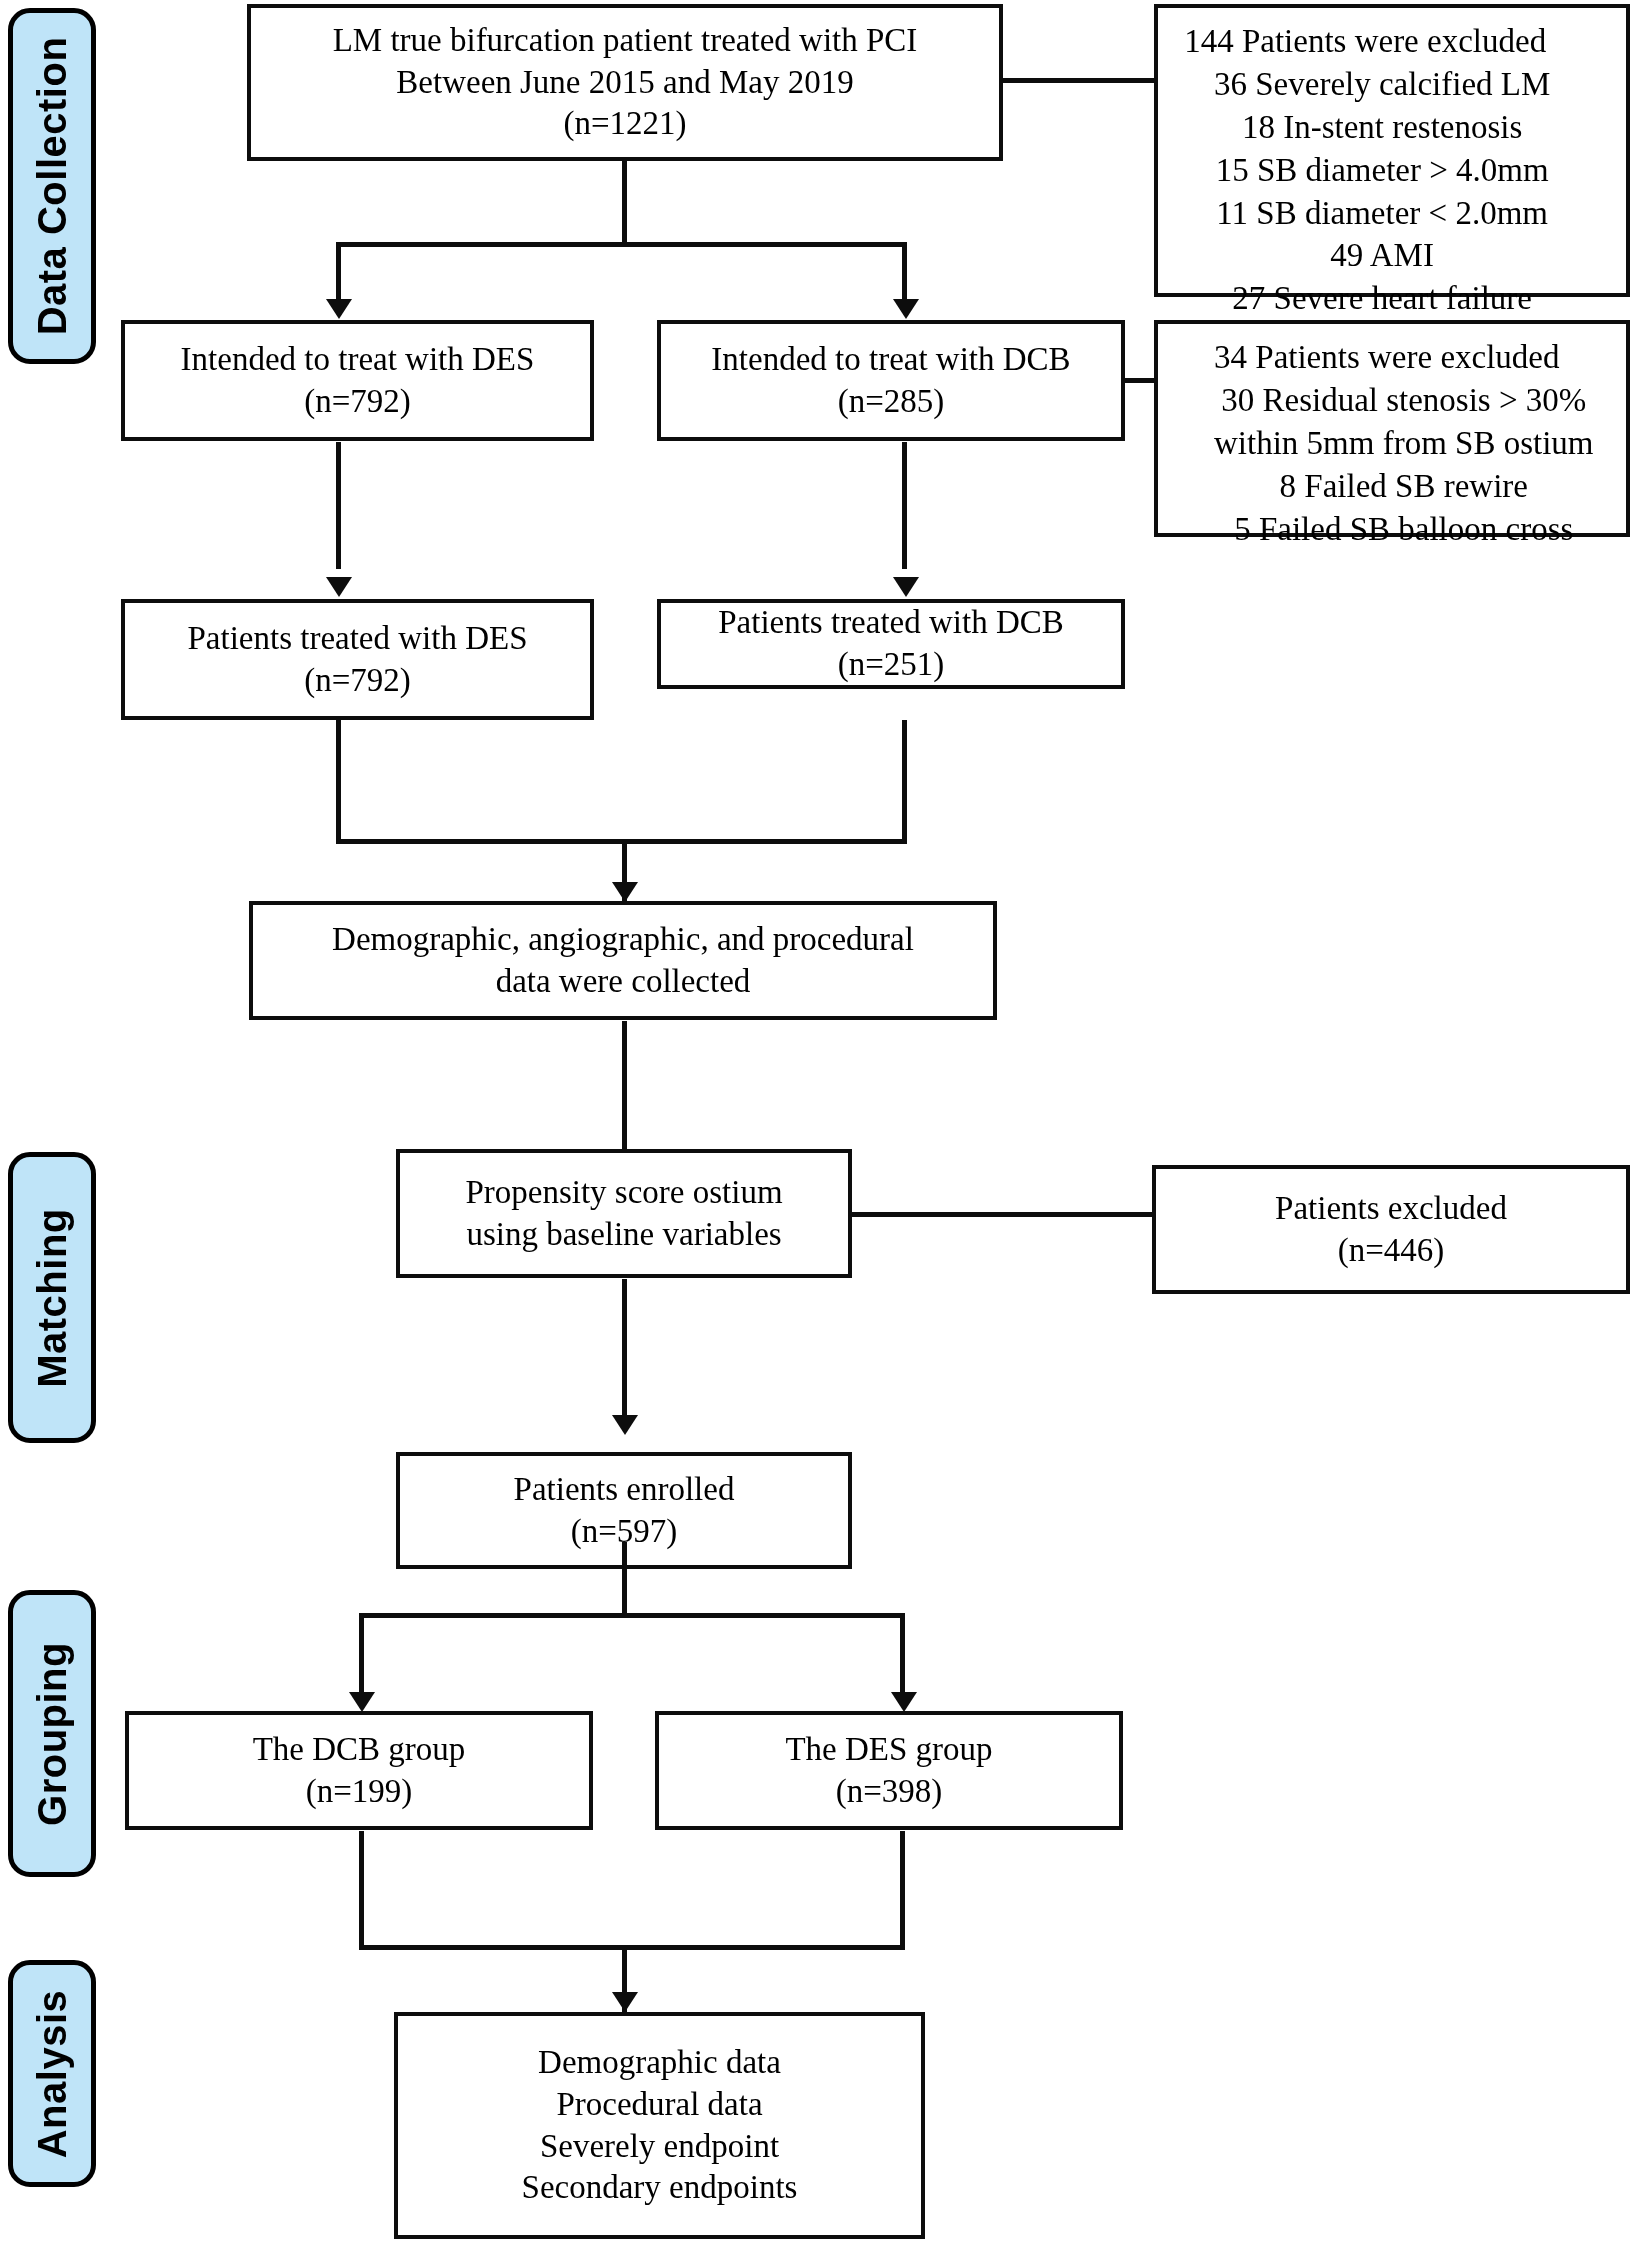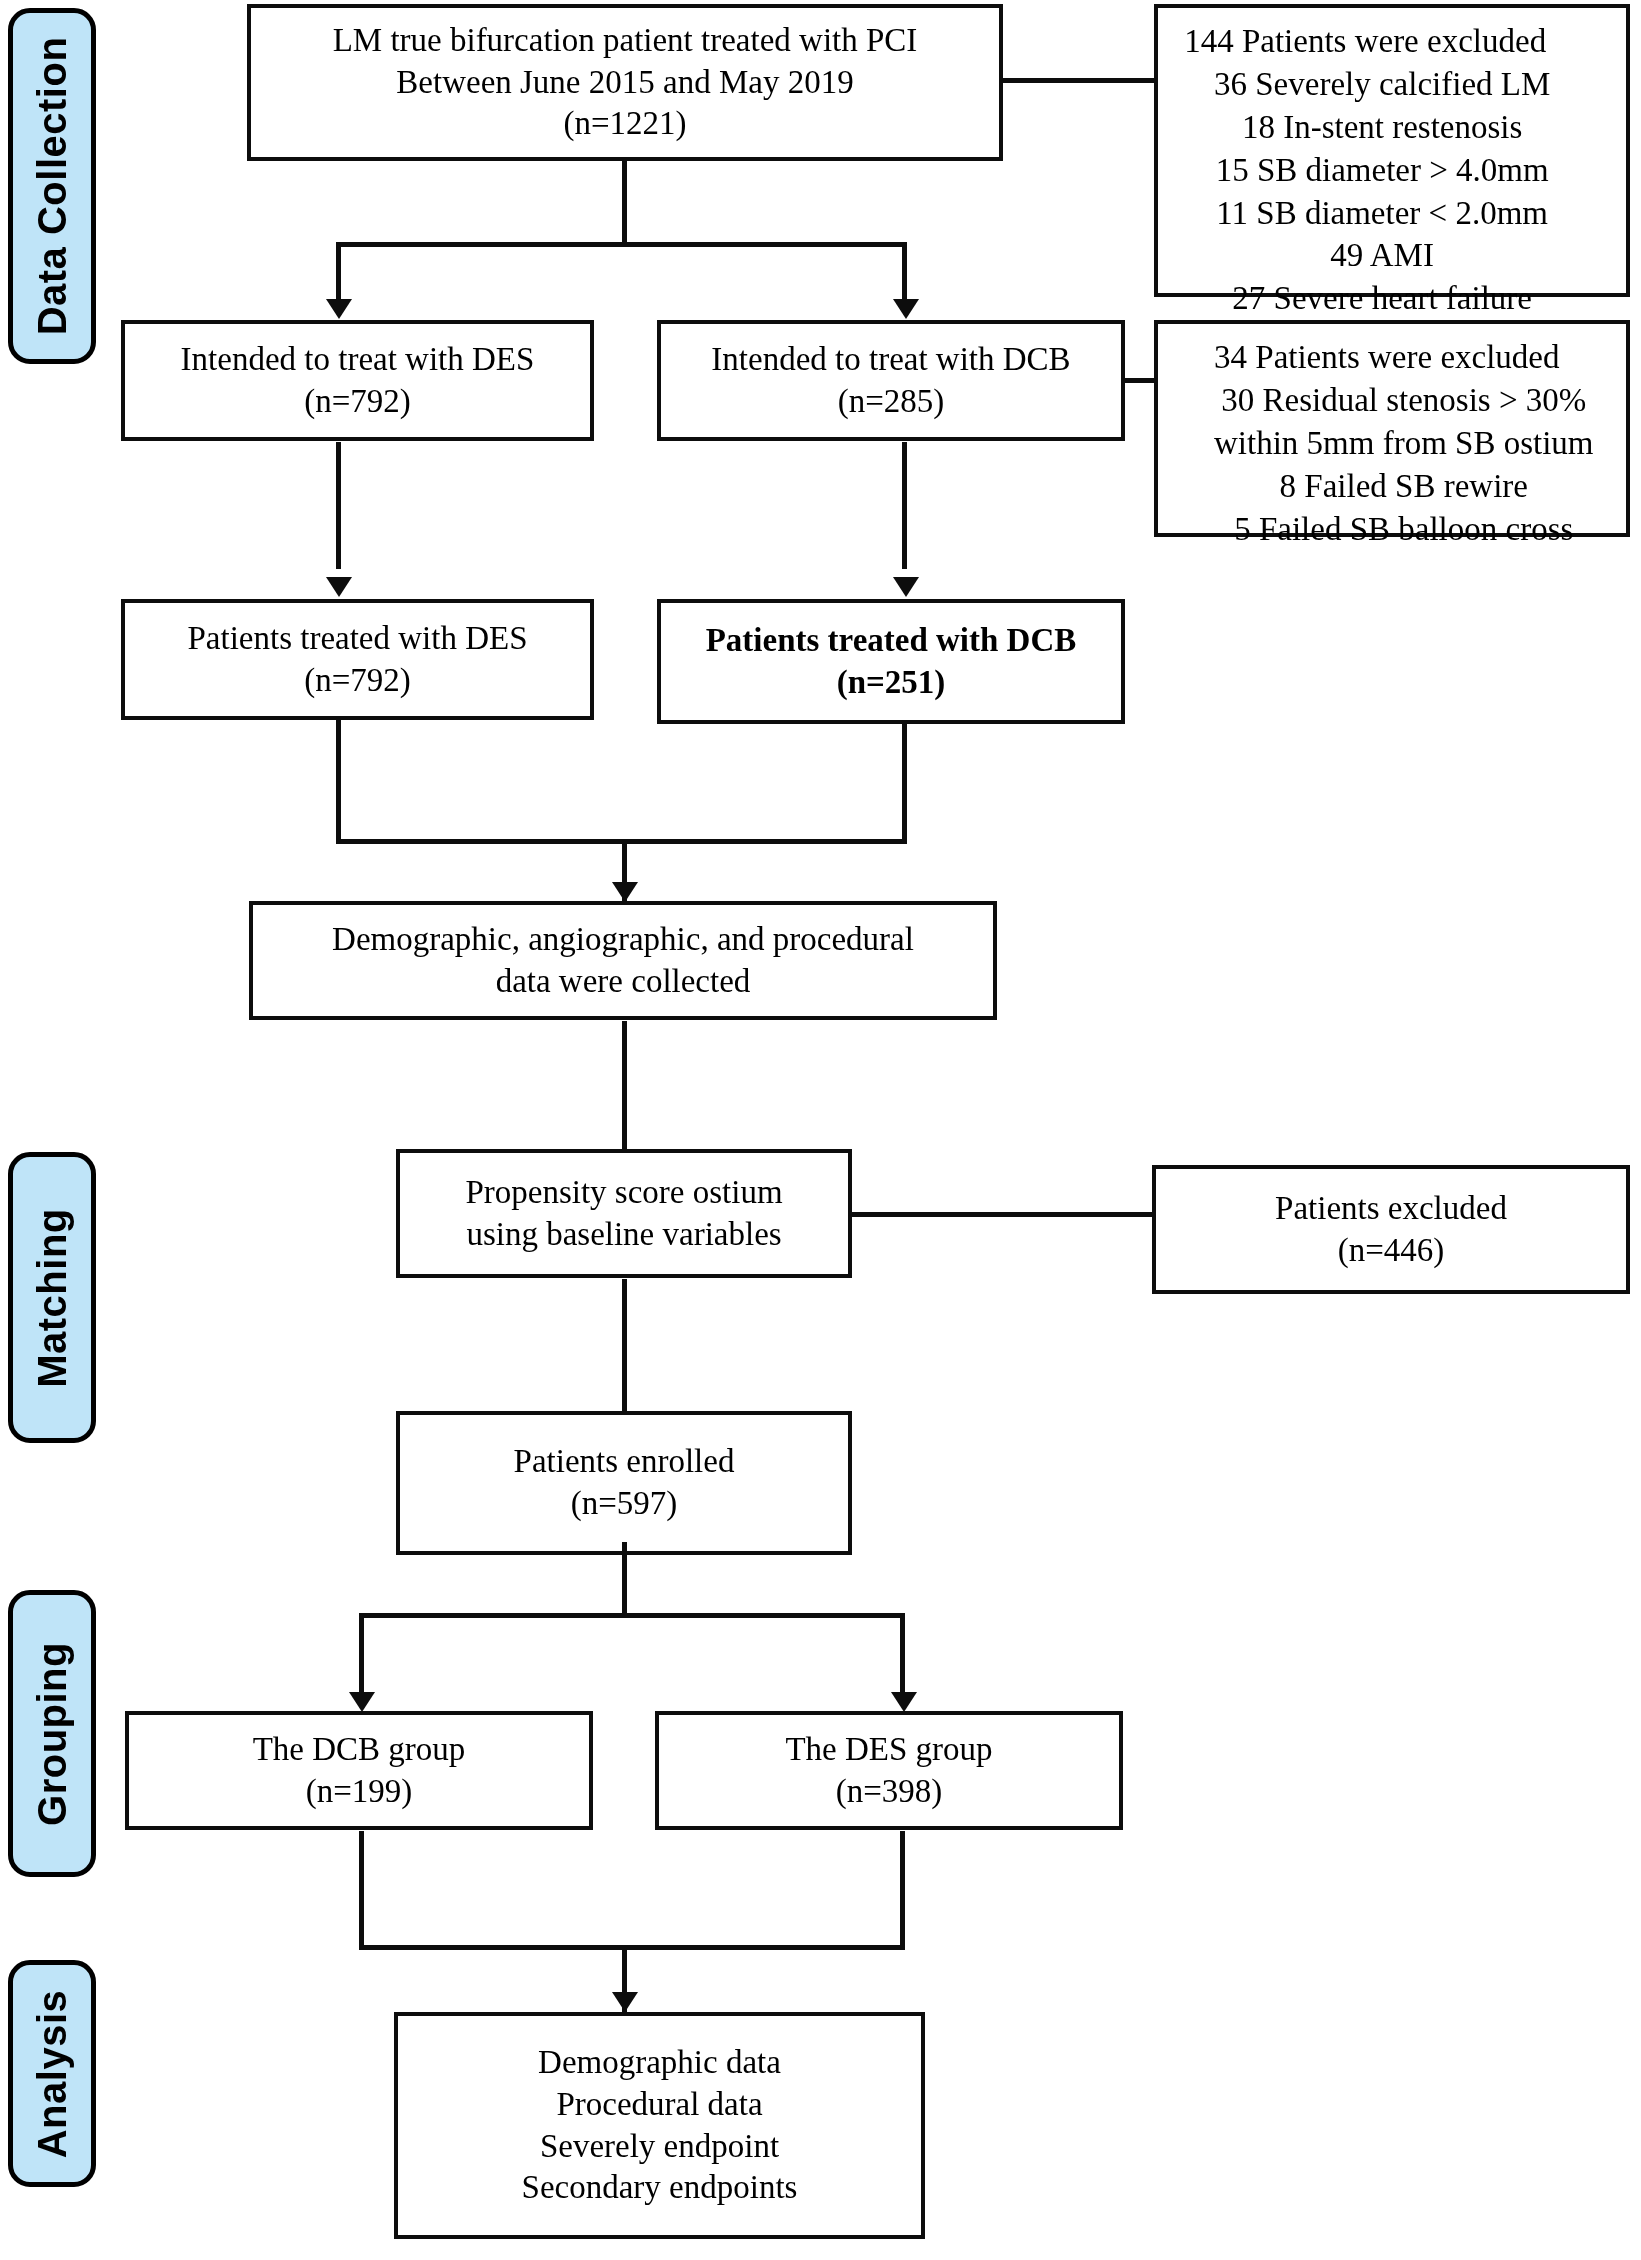--- a/index.html
+++ b/index.html
@@ -161,21 +161,21 @@
   <div class="vline" style="left:902px;top:442px;height:127px;"></div>
   <div class="arrow-d" style="left:893px;top:577px;"></div>
 
   <div class="box" style="left:121px;top:599px;width:473px;height:121px;">
     <div class="txt">
       <span>Patients treated with DES</span><br>
       <span>(n=792)</span>
     </div>
   </div>
 
-  <div class="box" style="left:657px;top:599px;width:468px;height:125px;font-weight:bold;">
+  <div class="box" style="left:657px;top:599px;width:468px;height:90px;">
     <div class="txt">
       <span>Patients treated with DCB</span><br>
       <span>(n=251)</span>
     </div>
   </div>
 
   <div class="vline" style="left:336px;top:720px;height:123px;"></div>
   <div class="vline" style="left:902px;top:720px;height:123px;"></div>
   <div class="hline" style="left:336px;top:839px;width:571px;"></div>
   <div class="vline" style="left:622px;top:839px;height:72px;"></div>
@@ -204,21 +204,21 @@
   <div class="box" style="left:1152px;top:1149px;width:478px;height:129px;margin-top:16px;">
     <div class="txt">
       <span>Patients excluded</span><br>
       <span>(n=446)</span>
     </div>
   </div>
 
   <div class="vline" style="left:622px;top:1279px;height:147px;"></div>
   <div class="arrow-d" style="left:612px;top:1415px;"></div>
 
-  <div class="box" style="left:396px;top:1411px;width:456px;height:144px;">
+  <div class="box" style="left:396px;top:1452px;width:456px;height:117px;">
     <div class="txt">
       <span>Patients enrolled</span><br>
       <span>(n=597)</span>
     </div>
   </div>
 
   <div class="vline" style="left:622px;top:1542px;height:76px;"></div>
   <div class="hline" style="left:359px;top:1613px;width:546px;"></div>
   <div class="vline" style="left:359px;top:1613px;height:88px;"></div>
   <div class="arrow-d" style="left:349px;top:1692px;"></div>

